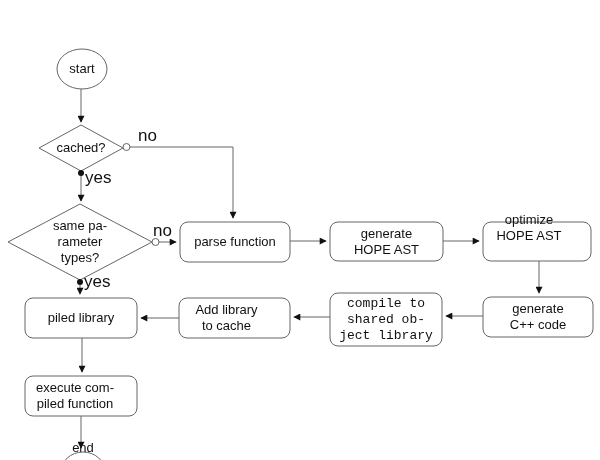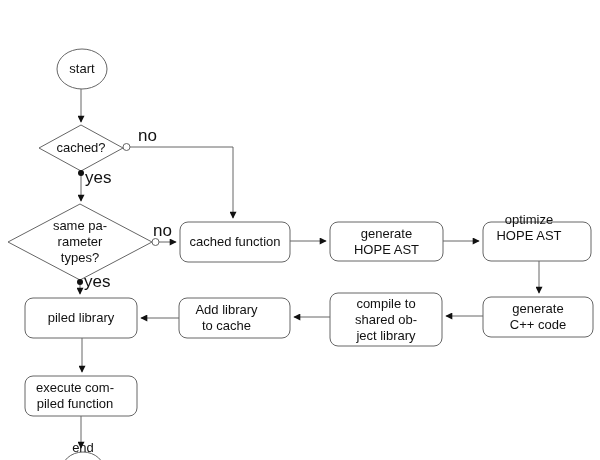--- a/index.html
+++ b/index.html
@@ -67,32 +67,32 @@
   </svg>
 
   <div class="nodelbl" style="left:57px;top:5px;width:50px;height:40px;">start</div>
 
   <div class="nodelbl" style="left:8px;top:160px;width:144px;height:76px;">same pa-
 rameter
 types?</div>
 
   <div class="nodelbl" style="left:39px;top:81px;width:84px;height:46px;">cached?</div>
 
-  <div class="nodelbl" style="left:180px;top:178px;width:110px;height:40px;">cached function</div>
+  <div class="nodelbl" style="left:180px;top:178px;width:110px;height:40px;">parse function</div>
 
   <div class="nodelbl" style="left:330px;top:178px;width:113px;height:39px;">generate
 HOPE AST</div>
 
   <div class="nodelbl" style="left:483px;top:164px;width:92px;height:39px;">optimize
 HOPE AST</div>
 
   <div class="nodelbl" style="left:483px;top:253px;width:110px;height:40px;">generate
 C++ code</div>
 
-  <div class="nodelbl" style="left:330px;top:249px;width:112px;height:53px;">compile to
+  <div class="nodelbl" style="left:330px;top:249px;width:112px;height:53px;font-family:Liberation Mono, monospace;">compile to
 shared ob-
 ject library</div>
 
   <div class="nodelbl" style="left:179px;top:254px;width:95px;height:40px;">Add library
 to cache</div>
 
   <div class="nodelbl" style="left:25px;top:254px;width:112px;height:40px;">piled library</div>
 
   <div class="nodelbl" style="left:25px;top:332px;width:100px;height:40px;">execute com-
 piled function</div>

